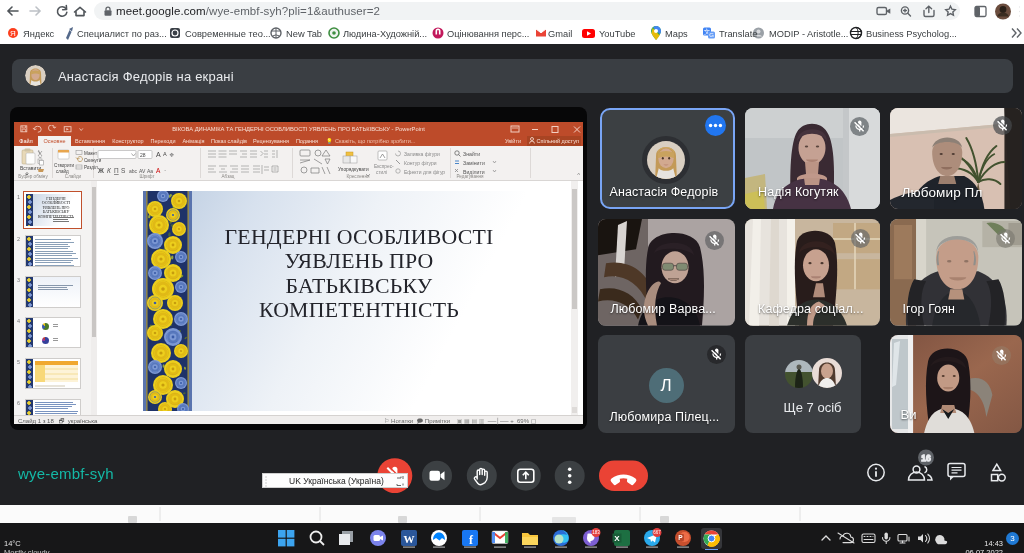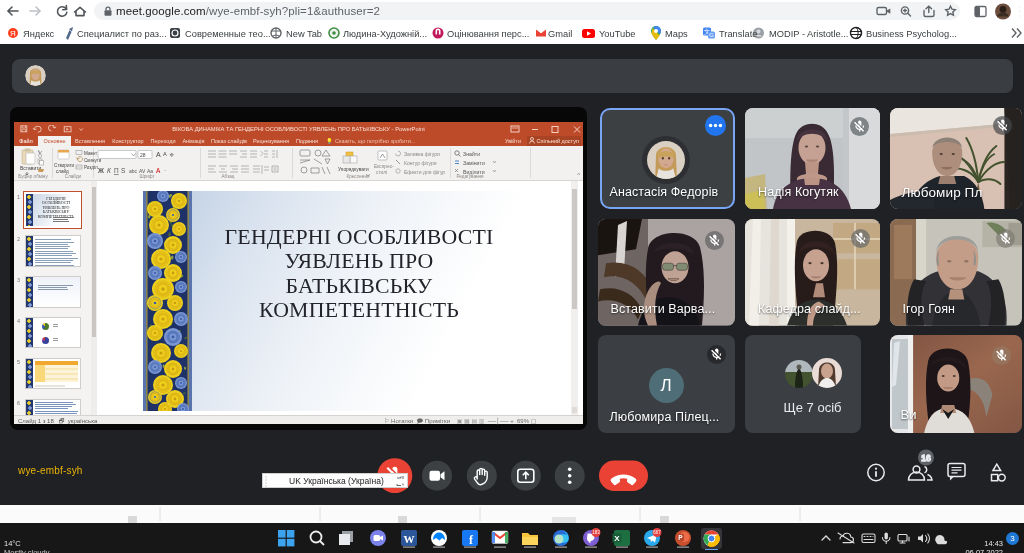--- a/index.html
+++ b/index.html
@@ -35,21 +35,21 @@
 #stitle{position:absolute;left:41px;top:34px;width:350px;text-align:center;font-family:"Liberation Serif",serif;font-size:21.8px;line-height:24.5px;color:#23242b;letter-spacing:.2px;}
 #ssub{position:absolute;left:225px;top:140px;font-family:"Liberation Serif",serif;font-size:9.8px;line-height:12.4px;color:#1c1c22;}
 #ssub .rl{text-decoration:underline;text-decoration-color:#c00;}
 #rsb{left:557px;top:0;width:7px;height:234px;background:#f1efee;}
 #rsb::after{content:"";position:absolute;left:1px;top:8px;width:5px;height:120px;background:#cbc8c6;} #rsb::before{content:"";position:absolute;left:1px;top:226px;width:5px;height:6px;background:#dedbd9;}
 #pstatus{position:absolute;left:0;top:293px;width:569px;height:9px;background:#f0eeed;border-top:.5px solid #d5d2d0;}
 
 .tile{position:absolute;border-radius:8px;overflow:hidden;background:#3b3e42;}
 .tile svg{position:absolute;left:0;top:0;width:100%;height:100%;}
 .nm{position:absolute;left:13px;bottom:10px;font-size:12.5px;color:#fff;letter-spacing:.1px;text-shadow:0 1px 2px rgba(0,0,0,.6);white-space:nowrap;}
-#code{left:18px;top:465px;font-size:10px;color:#eab308;letter-spacing:.2px;}
+#code{left:18px;top:465px;font-size:15px;color:#14b8a6;letter-spacing:.2px;}
 #tooltip{left:262px;top:441px;width:146px;height:15px;background:#fdfdfd;border:1px solid #cfcfcf;font-size:8.5px;color:#222;line-height:14px;margin-top:32px;}
 
 #strip{left:0;top:504.5px;width:1024px;height:18.5px;background:#fbfbfb;}
 #taskbar{left:0;top:523px;width:1024px;height:30px;background:#171718;}
 .tbt{position:absolute;color:#e6e6e6;font-size:7.5px;white-space:nowrap;margin-top:11px;}
 </style></head>
 <body>
 <div class="abs" id="topbar"></div>
 <div class="abs" id="bmbar"></div>
 <div class="abs" id="pill"></div>
@@ -155,20 +155,21 @@
         </clipPath>
       </defs>
  <g clip-path="url(#bav)">
         <rect width="21" height="21" fill="#d9cfc2"></rect>
  <path d="M5 8 C5 2 16 2 16 8 L16.5 21 L4.5 21 Z" fill="#c39a58"></path>
  <ellipse cx="10.5" cy="9.5" rx="4.2" ry="5.5" fill="#d2a98f"></ellipse>
  <path d="M6 6.5 Q10.5 4.5 15 6.5 L15 9.5 Q10.5 7.5 6 9.5 Z" fill="#c9a25e"></path>
  <path d="M6.5 15 L5 21 L16 21 L14.5 15 C13 17 8 17 6.5 15 Z" fill="#e6e3de"></path>
       </g>
 </svg>
+  <div class="t">Анастасія Федорів на екрані</div>
 </div>
 <div class="abs" id="share">
  <div id="ppt">
   <div id="ptitle">
    <svg class="abs" style="left:6px;top:3px;" width="68" height="8.5" viewBox="0 0 80 10">
     <g stroke="#f3cfc2" stroke-width="1" fill="none">
      <rect x="1" y="1" width="7" height="7"></rect>
             <path d="M2.5 1 v2.5 h4 V1 M2.5 8 v-3 h4 v3" stroke-width=".8"></path>
      <path d="M17 7 a4 3.5 0 1 1 4 3 M17 7 l-1.8 -2 M17 7 l2.5 -.8" transform="translate(0,-1.5)"></path>
      <path d="M37 8 a3.5 3.5 0 1 1 3.5 -3.5 M40.5 4.5 l-2 -1.5 M40.5 4.5 l2 -1.2" transform="translate(0,-1)"></path>
@@ -718,21 +719,21 @@
  <path d="M50 106 C45 96 44 84 50 72 C55 63 61 60 63 64 C58 72 55 86 59 106 Z" fill="#a98d7e"></path>
 </svg>
     <svg class="abs" style="left:107.5px;top:11.5px;width:19px;height:19px;" viewBox="0 0 19 19">
 <circle cx="9.5" cy="9.5" r="9.5" fill="rgba(90,92,96,.65)"></circle>
 <rect x="8" y="3.6" width="3.4" height="6.4" rx="1.7" fill="#fff"></rect>
 <path d="M5.9 8.6 a3.8 3.8 0 0 0 7.6 0" fill="none" stroke="#fff" stroke-width="1.3"></path>
 <line x1="9.7" y1="12.4" x2="9.7" y2="14.6" stroke="#fff" stroke-width="1.3"></line>
 <line x1="4.6" y1="5.2" x2="13.6" y2="14.2" stroke="rgba(90,92,96,.65)" stroke-width="1.1" transform="translate(1,-1)"></line>
 <line x1="4.6" y1="5.2" x2="13.6" y2="14.2" stroke="#fff" stroke-width="1.5"></line>
 </svg>
-    <div class="nm">Вставити Варва...</div>
+    <div class="nm">Любомир Варва...</div>
   </div>
 <div class="tile" style="left:745px;top:219px;width:135px;height:106.5px;">
 <svg viewBox="0 0 135 106" preserveAspectRatio="none">
  <rect width="135" height="106" fill="#c8b69e"></rect>
  <path d="M0 0 L42 0 L42 106 L0 106 Z" fill="#e7e3dd"></path>
  <path d="M8 0 L16 0 L14 106 L4 106 Z" fill="#f2efe9"></path>
  <path d="M26 0 L34 0 L34 106 L24 106 Z" fill="#ded8cf"></path>
  <rect x="42" y="0" width="8" height="106" fill="#f4f1ea"></rect>
  <g fill="#c2a883">
         <rect x="88" y="4" width="47" height="30"></rect>
@@ -752,21 +753,21 @@
  <path d="M71 64 L68 78 L80 78 L78 64 Z" fill="#b08b7a"></path>
 </svg>
     <svg class="abs" style="left:105.5px;top:10.0px;width:19px;height:19px;" viewBox="0 0 19 19">
 <circle cx="9.5" cy="9.5" r="9.5" fill="rgba(95,98,102,.65)"></circle>
 <rect x="8" y="3.6" width="3.4" height="6.4" rx="1.7" fill="#fff"></rect>
 <path d="M5.9 8.6 a3.8 3.8 0 0 0 7.6 0" fill="none" stroke="#fff" stroke-width="1.3"></path>
 <line x1="9.7" y1="12.4" x2="9.7" y2="14.6" stroke="#fff" stroke-width="1.3"></line>
 <line x1="4.6" y1="5.2" x2="13.6" y2="14.2" stroke="rgba(95,98,102,.65)" stroke-width="1.1" transform="translate(1,-1)"></line>
 <line x1="4.6" y1="5.2" x2="13.6" y2="14.2" stroke="#fff" stroke-width="1.5"></line>
 </svg>
-    <div class="nm">Кафедра слайд...</div>
+    <div class="nm">Кафедра соціал...</div>
   </div>
 <div class="tile" style="left:889.5px;top:219px;width:132.5px;height:106.5px;">
 <svg viewBox="0 0 132 106" preserveAspectRatio="none">
  <rect width="132" height="106" fill="#c6c4ba"></rect>
  <path d="M0 0 L26 0 L26 106 L0 106 Z" fill="#8a6a50"></path>
  <path d="M4 6 L22 6 L22 60 L4 60 Z" fill="#9d7a5c"></path>
  <rect x="26" width="10" height="106" fill="#d8d5cb"></rect>
  <g fill="#b5b2a6">
         <rect x="92" y="2" width="40" height="26"></rect>
       </g>

